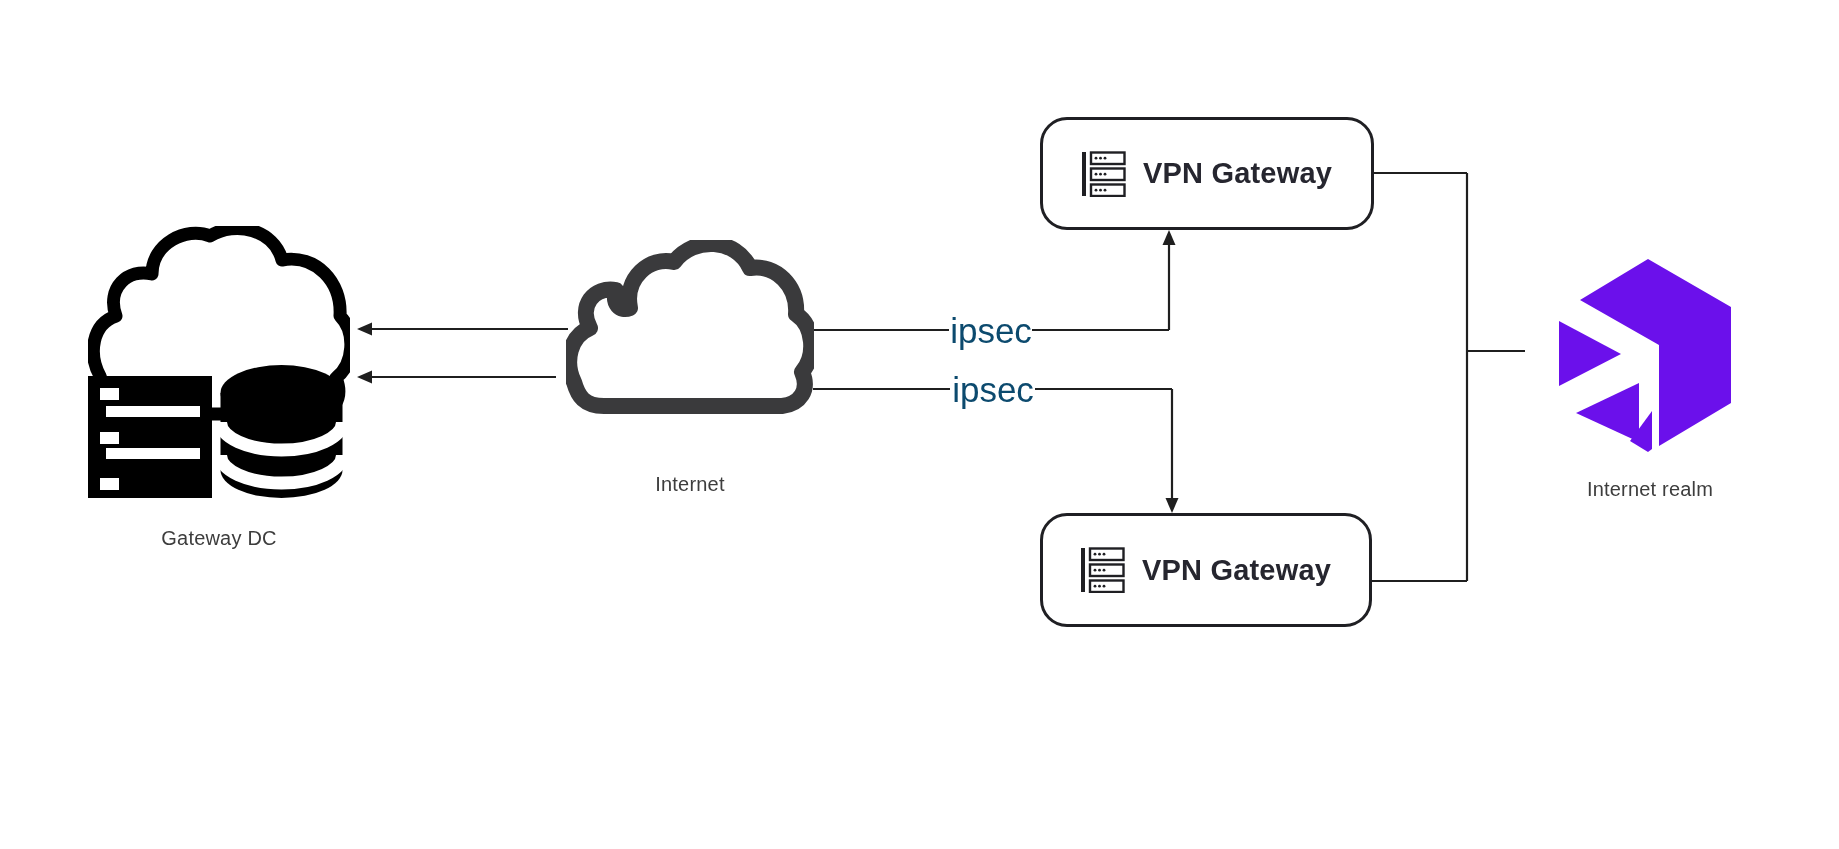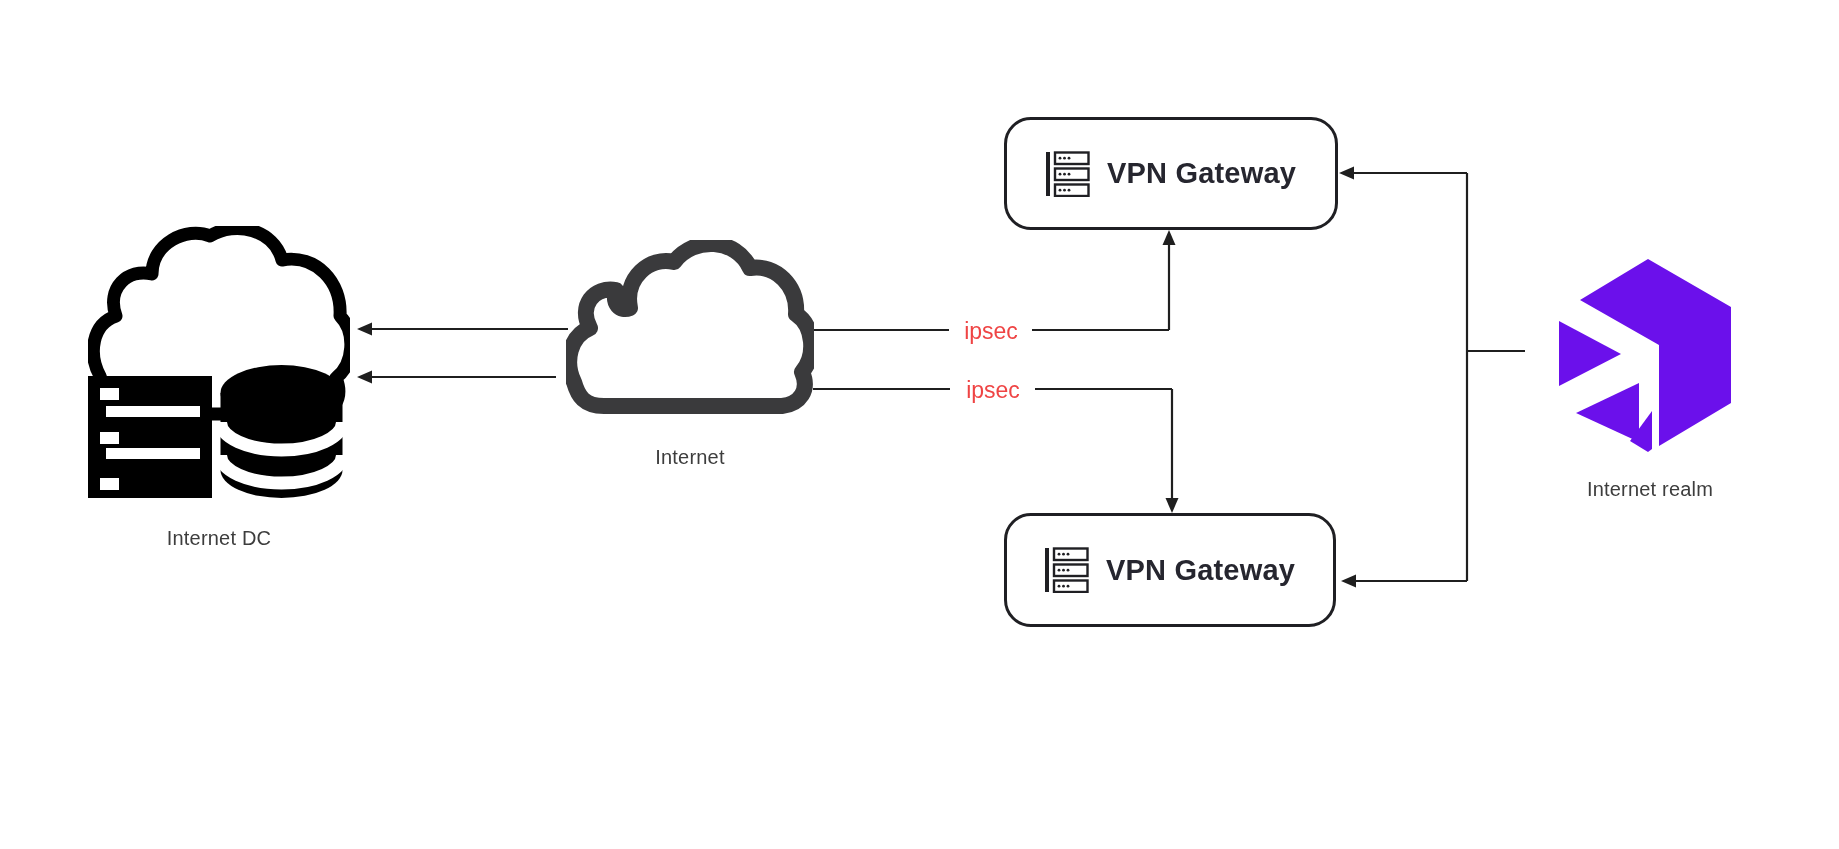--- a/index.html
+++ b/index.html
@@ -17,33 +17,34 @@
     transform:translate(-50%,-50%);
     white-space:nowrap;
     font-size:20px;
     color:#3d3d3d;
     letter-spacing:0.2px;
   }
   .edge-label{
     position:absolute;
     transform:translate(-50%,-50%);
     white-space:nowrap;
-    font-size:23px;
-    color:#ef4444;
+    font-size:35px;
+    color:#0c4a6e;
   }
   .vpn-box{
     position:absolute;
     box-sizing:border-box;
     background:#ffffff;
     border:3px solid #1f1f23;
     border-radius:27px;
     display:flex;
     align-items:center;
     justify-content:center;
     gap:17px;
+    margin-left:36px;
   }
   .vpn-box .box-title{
     font-size:29px;
     font-weight:bold;
     color:#26262f;
     letter-spacing:0.2px;
   }
   svg{display:block;}
 </style>
 </head>
@@ -89,29 +90,29 @@
 
     <g>
       <rect x="0" y="150" width="124" height="122" fill="#000"></rect>
       <rect x="18" y="180" width="94" height="11" fill="#ffffff"></rect>
       <rect x="18" y="222" width="94" height="11" fill="#ffffff"></rect>
       <rect x="12" y="162" width="19" height="12" fill="#ffffff"></rect>
       <rect x="12" y="206" width="19" height="12" fill="#ffffff"></rect>
       <rect x="12" y="252" width="19" height="12" fill="#ffffff"></rect>
     </g>
   </svg>
-  <div class="node-label" style="left:219px;top:538px;">Internet DC</div>
+  <div class="node-label" style="left:219px;top:538px;">Gateway DC</div>
 
   <svg class="abs" style="left:566px;top:240px;" width="248" height="184" viewBox="0 0 248 184">
     <path d="M 8,142 C -2,122 4,96 24,88 C 12,66 28,46 50,50 C 46,64 54,72 64,68
              C 58,38 84,16 108,22 C 128,-4 170,-2 184,28 C 210,24 232,46 230,74
              C 248,86 250,116 236,132 C 244,150 234,164 216,166 L 38,166
              C 18,166 12,156 8,142 Z" fill="#ffffff" stroke="#3a3a3c" stroke-width="16" stroke-linejoin="round" stroke-linecap="round"></path>
   </svg>
-  <div class="node-label" style="left:690px;top:457px;">Internet</div>
+  <div class="node-label" style="left:690px;top:484px;">Internet</div>
 
   <div class="edge-label" style="left:991px;top:331px;">ipsec</div>
   <div class="edge-label" style="left:993px;top:390px;">ipsec</div>
 
   <div class="vpn-box" style="left:1004px;top:117px;width:334px;height:113px;">
     <svg width="44" height="46" viewBox="0 0 44 46">
       <rect x="0" y="1" width="4" height="44" fill="#1f1f23"></rect>
       <g fill="#ffffff" stroke="#1f1f23" stroke-width="2.4">
         <rect x="9" y="1.5" width="33.5" height="11.5"></rect>
         <rect x="9" y="17.5" width="33.5" height="11.5"></rect>

